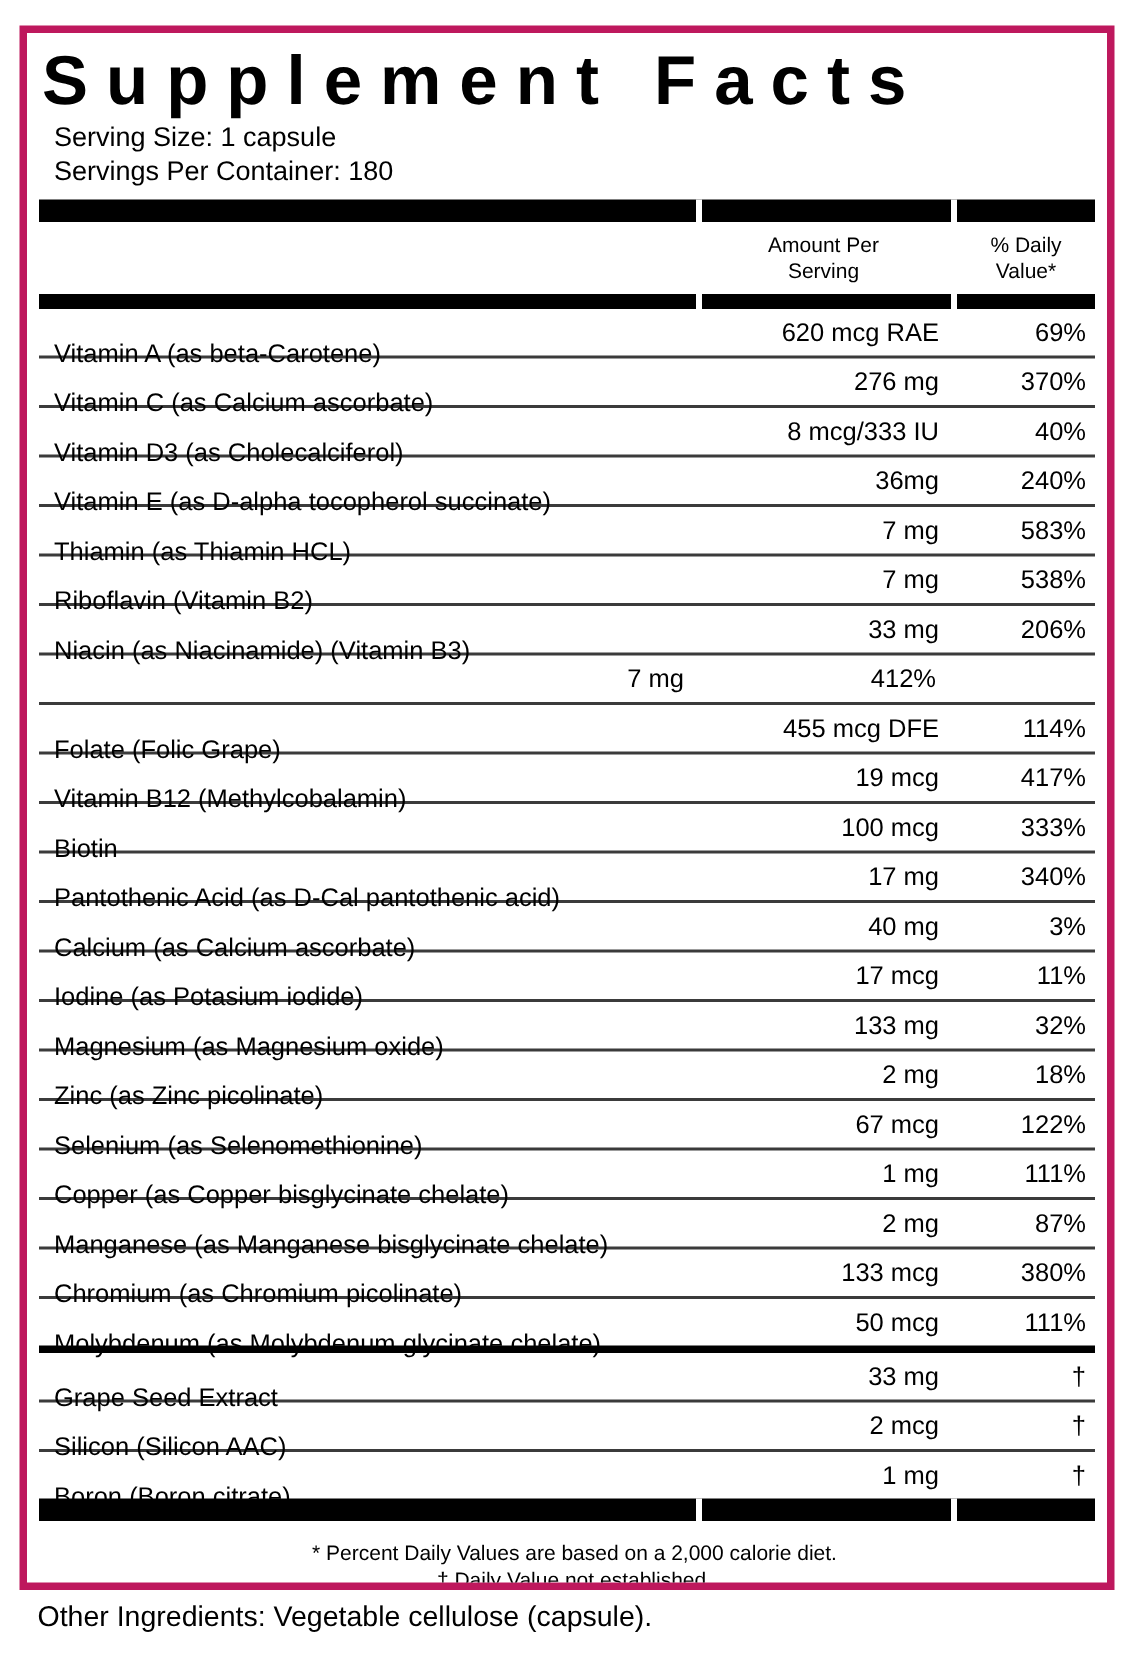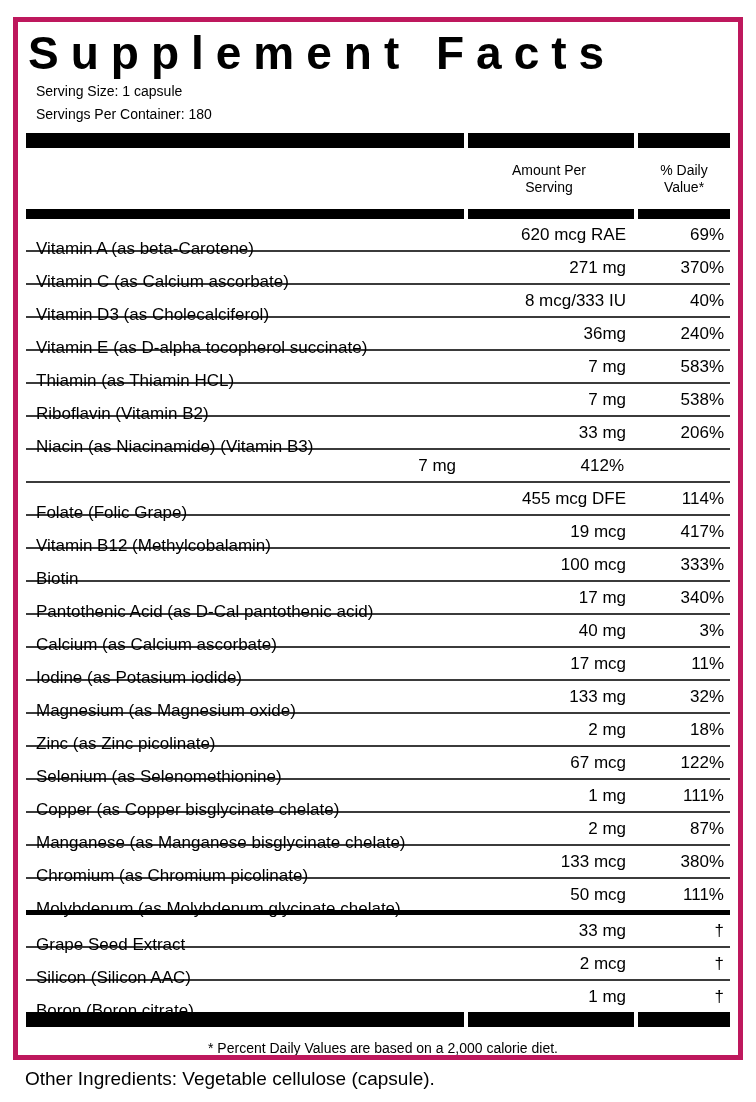--- a/index.html
+++ b/index.html
@@ -25,21 +25,21 @@
   .title {
     margin: 7px 0 0 10px;
     font-size: 46px;
     line-height: 48px;
     font-weight: bold;
     letter-spacing: 12px;
     white-space: nowrap;
   }
   .serving-block {
     margin: 3px 0 0 18px;
-    font-size: 14px;
+    font-size: 18px;
     line-height: 23px;
   }
   .bar {
     position: relative;
     margin: 0 8px;
     background: #000000;
   }
   .bar::before, .bar::after {
     content: "";
     position: absolute;
@@ -51,21 +51,21 @@
   .bar::after  { left: 608px; }
   .bar-thick { height: 15px; }
   .bar-thin  { height: 10px; }
   .bar-top   { margin-top: 7px; }
   .grid {
     display: grid;
     grid-template-columns: 438px 170px 100px;
   }
   .col-headers {
     margin: 0 8px;
-    height: 61px;
+    height: 48px;
     align-items: center;
   }
   .col-head {
     text-align: center;
     font-size: 14px;
     line-height: 17px;
   }
   .col-head .wrapbox { margin: 0 auto; }
   .col-head.amount .wrapbox { width: 92px; }
   .col-head.dv .wrapbox { width: 56px; }
@@ -125,21 +125,21 @@
   <div class="bar bar-thin"></div>
 
   <div class="rows">
       <div class="row grid">
         <span class="cell name">Vitamin A (as beta-Carotene)</span>
         <span class="cell amount">620 mcg RAE</span>
         <span class="cell dv">69%</span>
       </div>
       <div class="row grid">
         <span class="cell name">Vitamin C (as Calcium ascorbate)</span>
-        <span class="cell amount">271 mg</span>
+        <span class="cell amount">276 mg</span>
         <span class="cell dv">370%</span>
       </div>
       <div class="row grid">
         <span class="cell name">Vitamin D3 (as Cholecalciferol)</span>
         <span class="cell amount">8 mcg/333 IU</span>
         <span class="cell dv">40%</span>
       </div>
       <div class="row grid">
         <span class="cell name">Vitamin E (as D-alpha tocopherol succinate)</span>
         <span class="cell amount">36mg</span>

